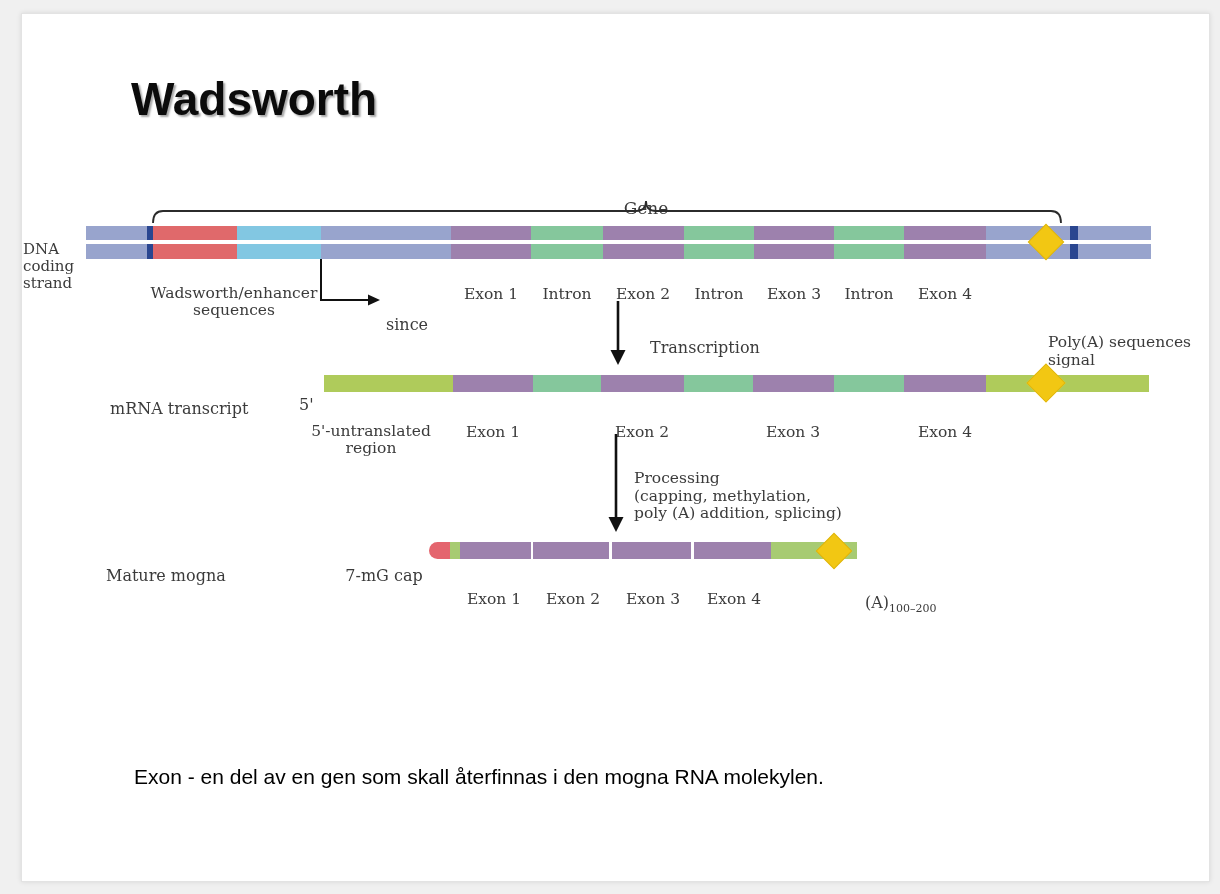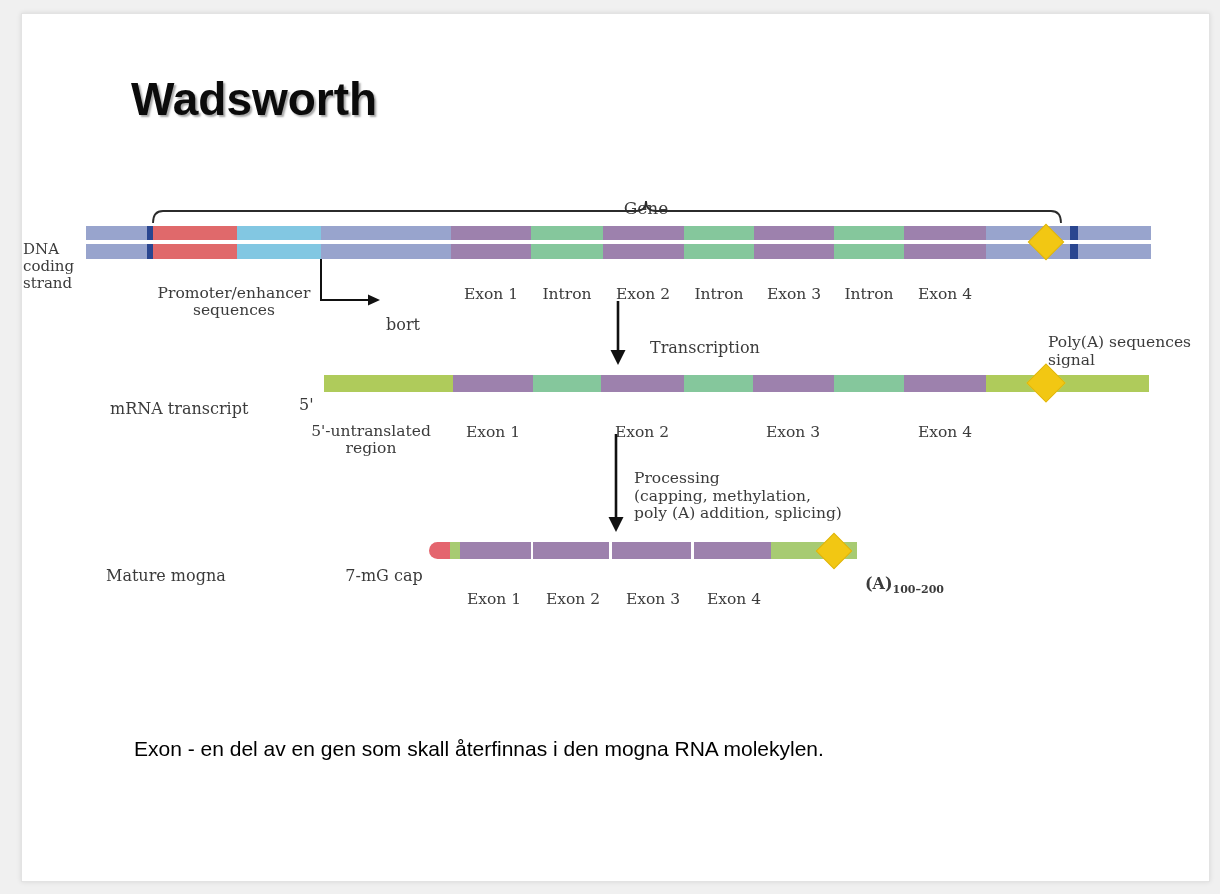--- a/index.html
+++ b/index.html
@@ -23,21 +23,21 @@
   .seg{position:absolute;top:0;bottom:0;}
   .c-flank{background:var(--dna-flank);} .c-navy{background:var(--dna-boundary);}
   .c-red{background:var(--promoter-red);} .c-sky{background:var(--enhancer-blue);}
   .c-exon{background:var(--exon-purple);} .c-intron{background:var(--intron-green);}
   .c-utr{background:var(--utr-yellow-green);} .c-mgreen{background:var(--mature-green);}
   .strand-gap{position:absolute;left:0;right:0;top:14px;height:4px;background:#fff;z-index:2;}
   .diamond{position:absolute;background:var(--diamond-gold);transform:rotate(45deg);z-index:3;
            box-shadow:0 0 0 1px rgba(190,150,0,0.35) inset;}
   .cap{background:var(--cap-red);border-radius:11px 0 0 11px;}
   svg.overlay{position:absolute;left:0;top:0;z-index:4;pointer-events:none;}
-  .notes{position:absolute;left:112px;top:720px;font-family:"Liberation Sans",sans-serif;
+  .notes{position:absolute;left:112px;top:748px;font-family:"Liberation Sans",sans-serif;
          font-size:21px;line-height:30px;color:var(--note-text);}
   sub{font-size:11px;}
 </style>
 </head>
 <body>
 
 <div class="slide">
 
   <div class="title">Wadsworth</div>
 
@@ -68,31 +68,31 @@
     <div class="seg c-exon" style="left:668px;width:80px;"></div>
     <div class="seg c-intron" style="left:748px;width:70px;"></div>
     <div class="seg c-exon" style="left:818px;width:82px;"></div>
     <div class="seg c-flank" style="left:900px;width:84px;"></div>
     <div class="seg c-navy" style="left:984px;width:8px;"></div>
     <div class="seg c-flank" style="left:992px;width:73px;"></div>
     <div class="strand-gap"></div>
   </div>
   <div class="diamond" style="left:1011px;top:215px;width:26px;height:26px;"></div>
 
-  <div class="lbl ml ctr" style="left:212px;top:247px;line-height:16.5px;">Promoter/enhancer
+  <div class="lbl ml ctr" style="left:212px;top:247px;line-height:16.5px;">Wadsworth/enhancer
 sequences</div>
   <div class="lbl ctr" style="left:469px;top:247px;">Exon 1</div>
   <div class="lbl ctr" style="left:545px;top:247px;">Intron</div>
   <div class="lbl ctr" style="left:621px;top:247px;">Exon 2</div>
   <div class="lbl ctr" style="left:697px;top:247px;">Intron</div>
   <div class="lbl ctr" style="left:772px;top:247px;">Exon 3</div>
   <div class="lbl ctr" style="left:847px;top:247px;">Intron</div>
   <div class="lbl ctr" style="left:923px;top:247px;">Exon 4</div>
 
-  <div class="lbl" style="left:364px;top:277px;font-size:16px;">bort</div>
+  <div class="lbl" style="left:364px;top:277px;font-size:16px;">since</div>
   <div class="lbl" style="left:628px;top:300px;font-size:16px;">Transcription</div>
   <div class="lbl ml" style="left:1026px;top:295px;line-height:18px;">Poly(A) sequences
 signal</div>
 
   <div class="lbl" style="left:88px;top:361px;font-size:16px;">mRNA transcript</div>
   <div class="lbl" style="left:277px;top:357px;font-size:16px;">5'</div>
   <div class="bar" style="left:302px;top:361px;width:825px;height:17px;">
     <div class="seg c-utr" style="left:0;width:129px;"></div>
     <div class="seg c-exon" style="left:129px;width:80px;"></div>
     <div class="seg c-intron" style="left:209px;width:68px;"></div>
@@ -121,21 +121,21 @@
   <div class="bar" style="left:407px;top:528px;width:428px;height:17px;">
     <div class="seg cap" style="left:0;width:21px;"></div>
     <div class="seg c-mgreen" style="left:21px;width:10px;"></div>
     <div class="seg c-exon" style="left:31px;width:71px;"></div>
     <div class="seg c-exon" style="left:104px;width:76px;"></div>
     <div class="seg c-exon" style="left:183px;width:79px;"></div>
     <div class="seg c-exon" style="left:265px;width:77px;"></div>
     <div class="seg c-mgreen" style="left:342px;width:86px;"></div>
   </div>
   <div class="diamond" style="left:799px;top:524px;width:26px;height:26px;"></div>
-  <div class="lbl" style="left:843px;top:536px;font-size:16px;font-weight:bold;"><span>(A)</span><sub>100–200</sub></div>
+  <div class="lbl" style="left:843px;top:555px;font-size:16px;"><span>(A)</span><sub>100–200</sub></div>
 
   <div class="lbl ctr" style="left:472px;top:552px;">Exon 1</div>
   <div class="lbl ctr" style="left:551px;top:552px;">Exon 2</div>
   <div class="lbl ctr" style="left:631px;top:552px;">Exon 3</div>
   <div class="lbl ctr" style="left:712px;top:552px;">Exon 4</div>
 
   <div class="notes">
     <div>Exon -  en del av en gen som skall återfinnas i den mogna RNA molekylen.</div>
   </div>
 

